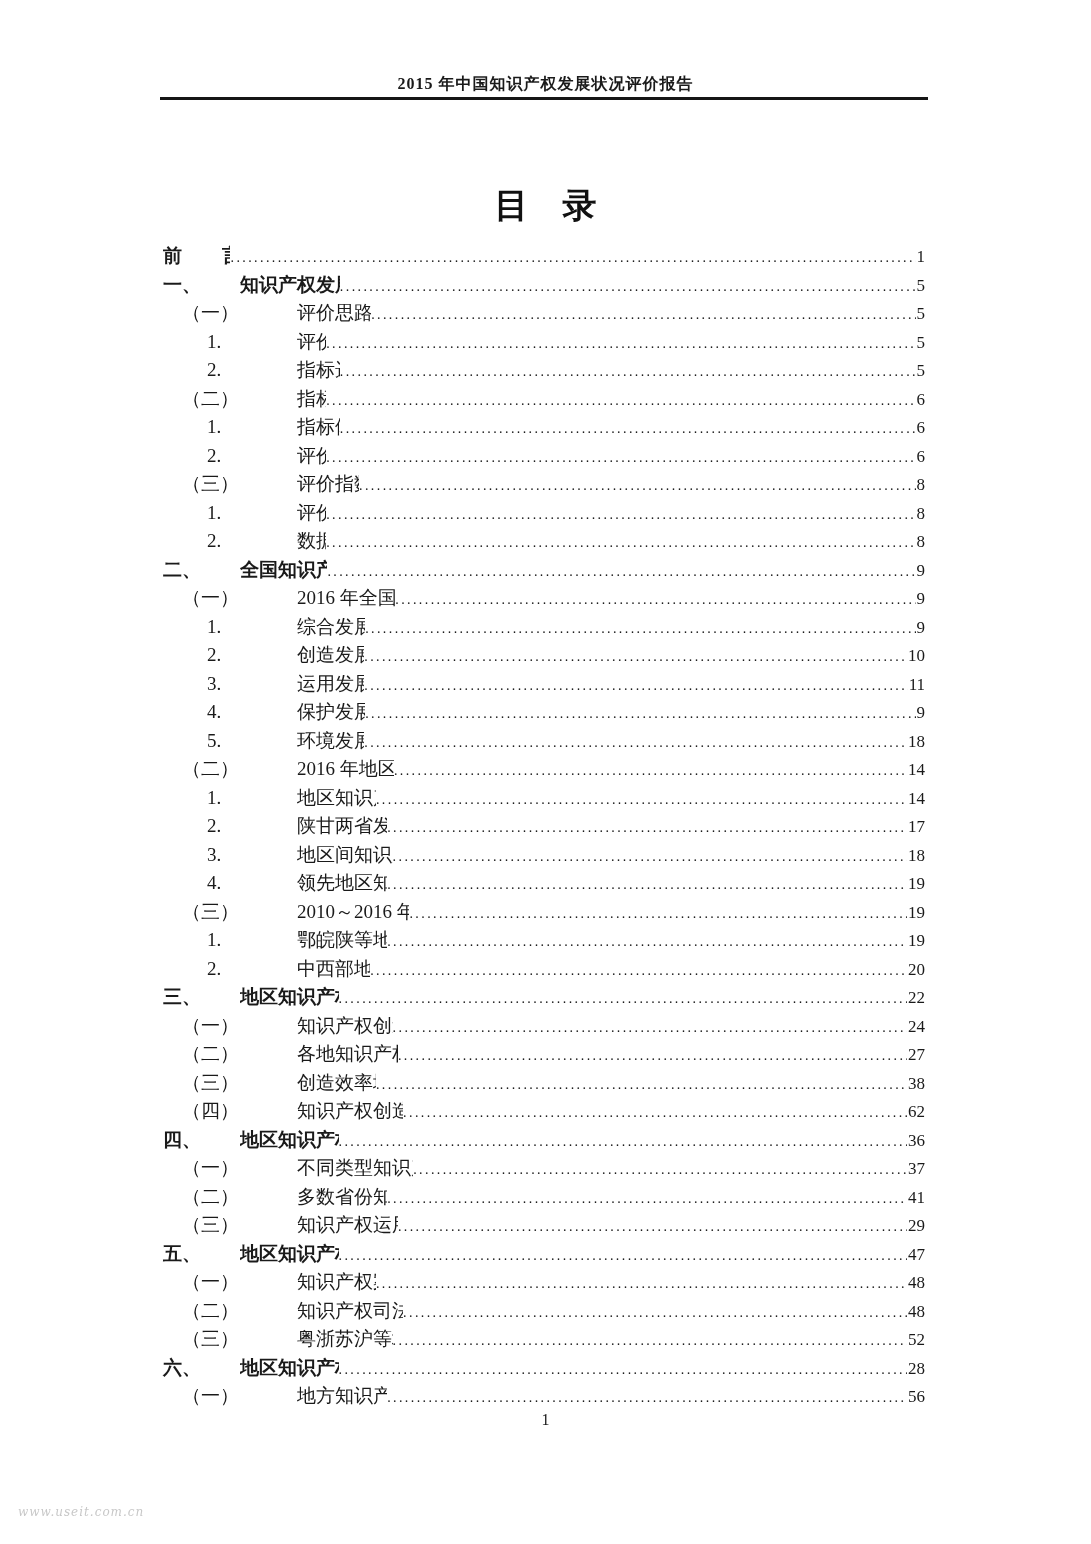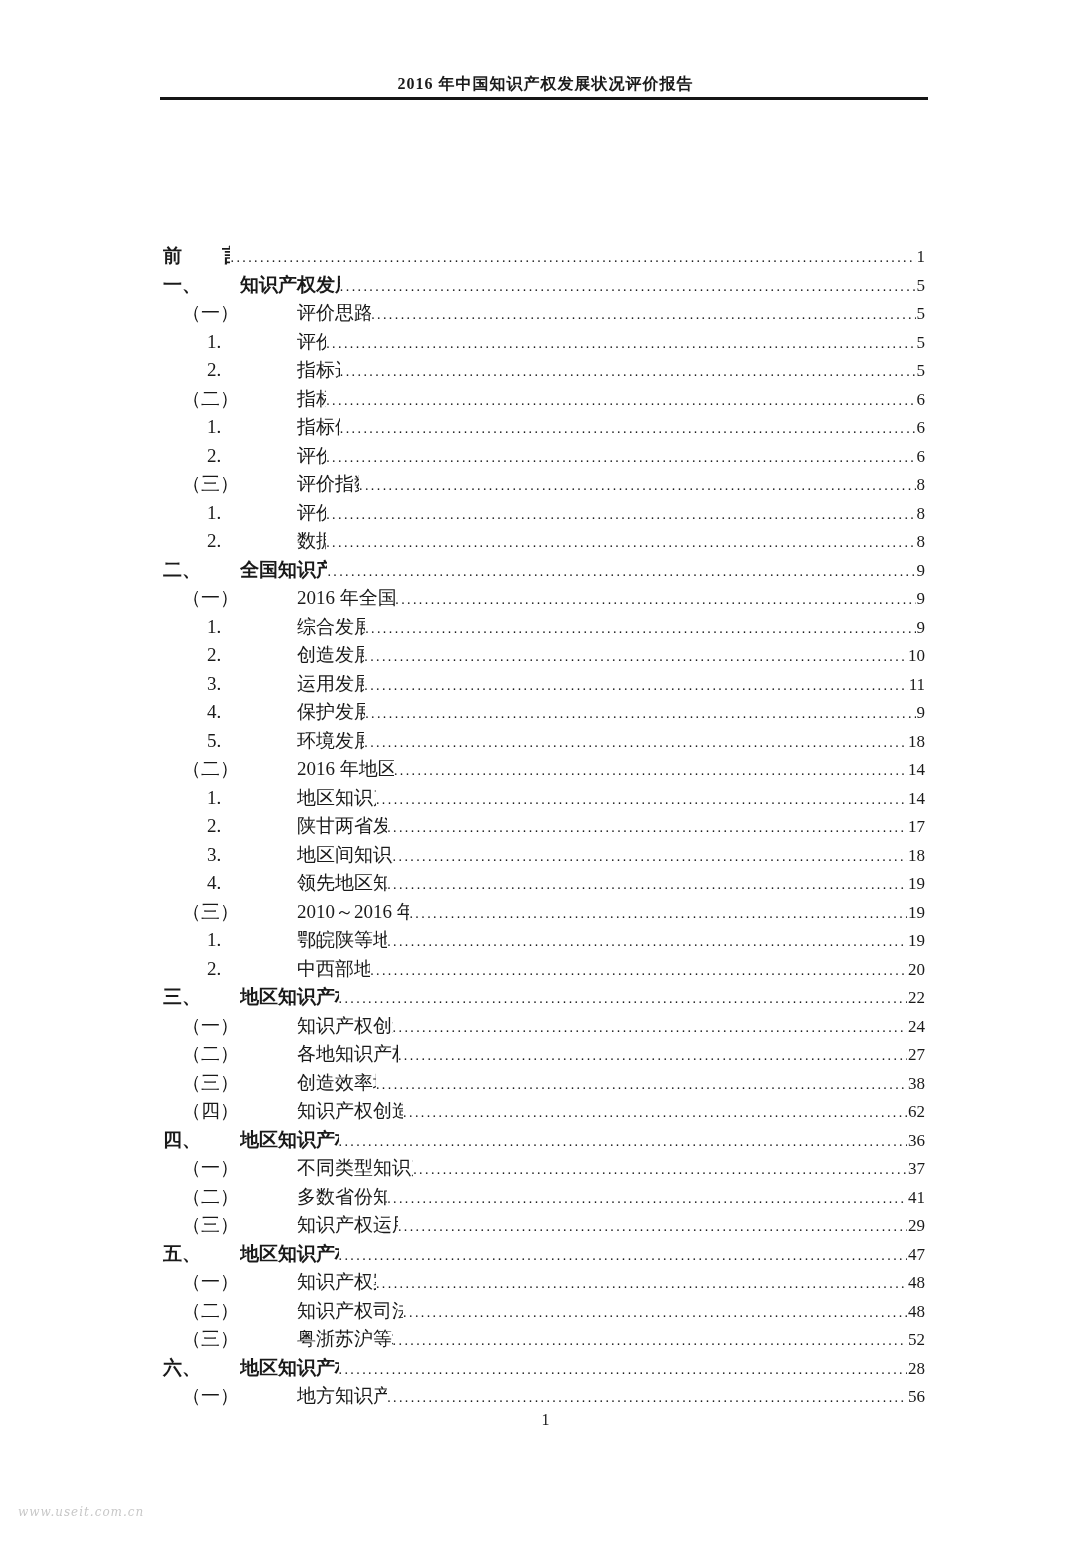--- a/index.html
+++ b/index.html
@@ -117,24 +117,25 @@
     font-size: 12px;
     letter-spacing: 1px;
     color: #c8c8c8;
   }
 </style>
 </head>
 <body>
 
 <div class="page">
 
-  <div class="running-header">2016 年中国知识产权发展状况评价报告</div>
+  <div class="running-header">2015 年中国知识产权发展状况评价报告</div>
 
   <div class="header-rule"></div>
 
+  <div class="toc-title">目　录</div>
 
   <div class="toc-list">
       <div class="toc-row lv-preface">
       <span class="lbl">前</span>
       <span class="ttl">言</span>
       <span class="dots">....................................................................................................................................................................................................................................................................</span>
       <span class="pg">1</span>
     </div>
       <div class="toc-row lv-h1">
       <span class="lbl">一、</span>

